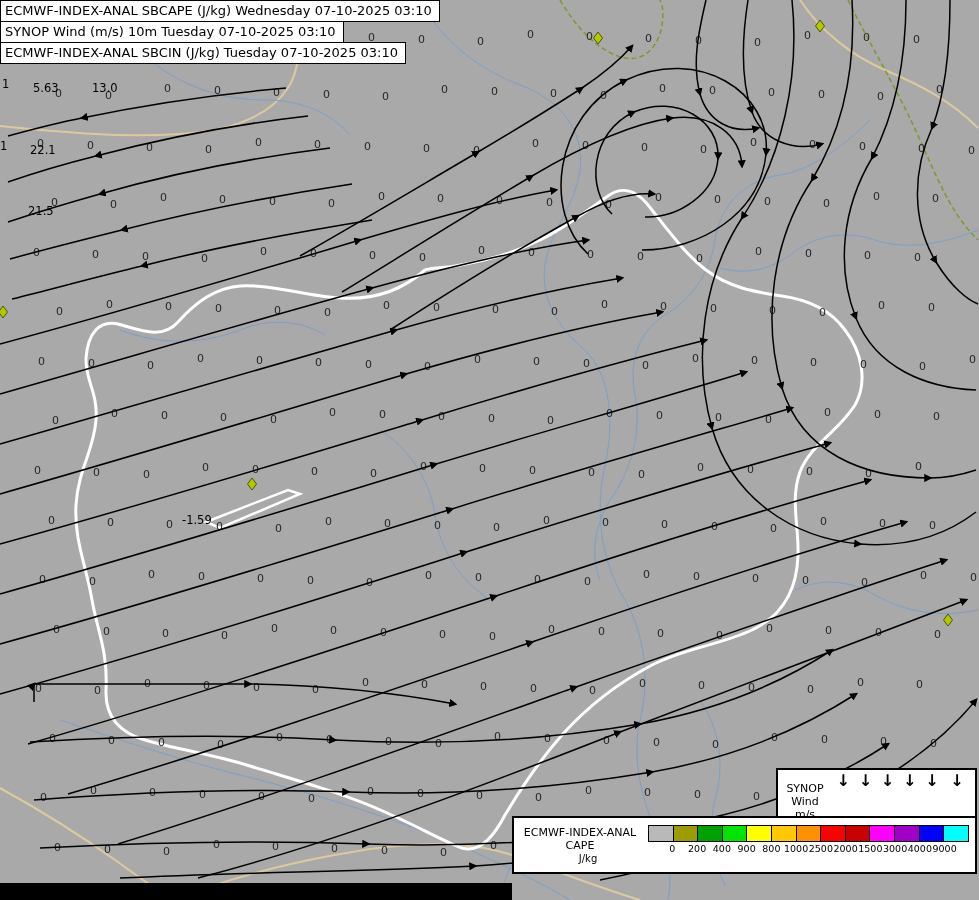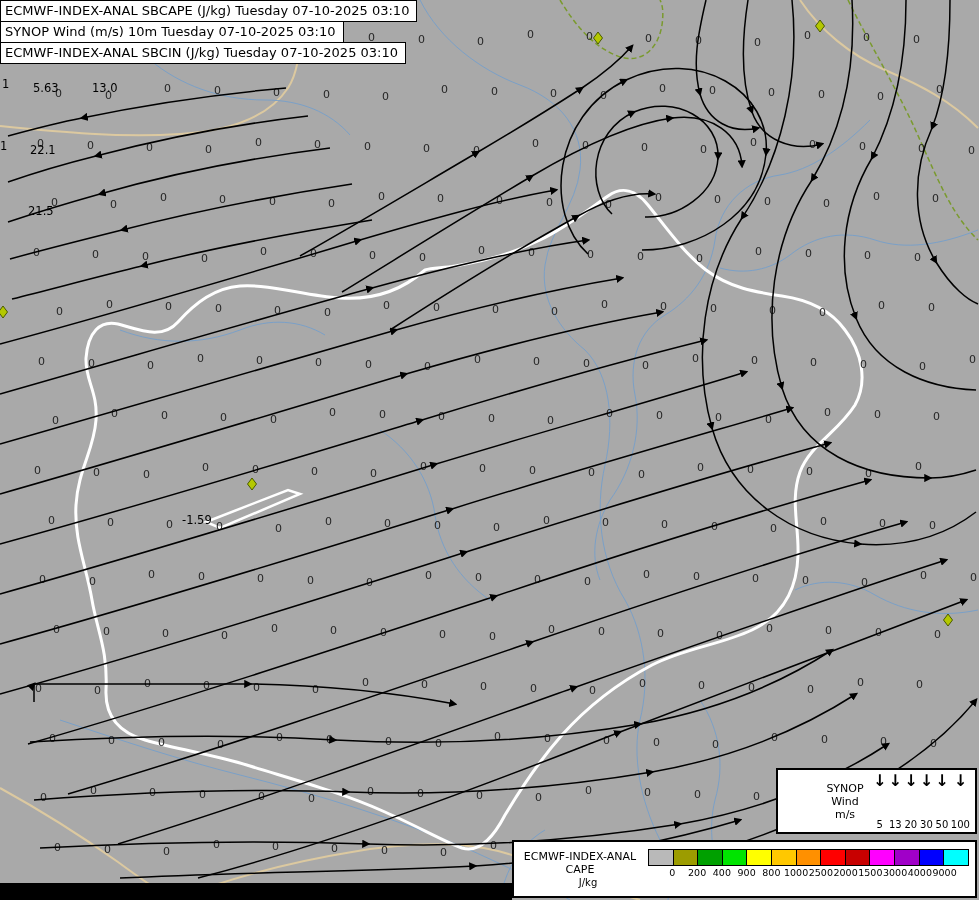--- a/index.html
+++ b/index.html
@@ -10,28 +10,28 @@
   
   .hdr{position:absolute;left:0;top:0;z-index:5;}
   .hdr-line{display:table;background:#fff;border:1px solid #000;margin-top:-1px;
             padding:1px 7px 2px 4px;font-size:13px;line-height:17px;color:#000;white-space:nowrap;}
   .hdr-line:first-child{margin-top:0;}
 
   
   .wind-legend{position:absolute;left:776px;top:768px;width:201px;height:66px;box-sizing:border-box;
                background:#fff;border:2px solid #000;display:flex;z-index:5;}
   .wl-left{width:54px;display:flex;flex-direction:column;justify-content:center;align-items:center;
-           font-size:11px;line-height:13px;color:#000;padding-left:40px;}
+           font-size:11px;line-height:13px;color:#000;}
   .wl-cols{flex:1;display:flex;justify-content:space-around;align-items:stretch;padding:3px 4px 2px 0;}
   .wl-col{display:flex;flex-direction:column;align-items:center;justify-content:space-between;}
   .wl-arrow{font-size:16px;line-height:16px;color:#000;font-weight:bold;}
   .wl-num{font-size:10px;color:#000;}
 
   
-  .cape-legend{position:absolute;left:512px;top:840px;width:465px;height:58px;box-sizing:border-box;
+  .cape-legend{position:absolute;left:512px;top:816px;width:465px;height:58px;box-sizing:border-box;
                background:#fff;border:2px solid #000;display:flex;z-index:5;}
   .cl-title{width:132px;display:flex;flex-direction:column;justify-content:center;align-items:center;
             font-size:11px;line-height:13px;color:#000;}
   .cl-units{font-size:10px;padding-left:16px;}
   .cl-barwrap{flex:1;padding:7px 6px 0 2px;box-sizing:border-box;}
   .cl-cells{display:flex;height:17px;border:1px solid #000;box-sizing:border-box;}
   .cl-cell{flex:1;border-right:1px solid #000;}
   .cl-cell:last-child{border-right:none;}
   .cl-ticks{display:flex;margin:1px 12px 0 12px;}
   .cl-tick{flex:1;text-align:center;font-size:9.5px;color:#000;white-space:nowrap;}
@@ -430,21 +430,21 @@
         <text x="0" y="150" class="val-label">1</text>
         <text x="33" y="92" class="val-label">5.63</text>
         <text x="92" y="92" class="val-label">13.0</text>
         <text x="30" y="154" class="val-label">22.1</text>
         <text x="28" y="215" class="val-label">21.5</text>
         <text x="182" y="524" class="val-label">-1.59</text>
       </g>
   </svg>
 
   <div class="hdr">
-    <div class="hdr-line">ECMWF-INDEX-ANAL SBCAPE (J/kg) Tuesday 07-10-2025 03:10</div>
+    <div class="hdr-line">ECMWF-INDEX-ANAL SBCAPE (J/kg) Wednesday 07-10-2025 03:10</div>
     <div class="hdr-line">SYNOP Wind (m/s) 10m Tuesday 07-10-2025 03:10</div>
     <div class="hdr-line">ECMWF-INDEX-ANAL SBCIN (J/kg) Tuesday 07-10-2025 03:10</div>
   </div>
 
   <div class="wind-legend">
     <div class="wl-left">
       <span>SYNOP</span>
       <span>Wind</span>
       <span>m/s</span>
     </div>

